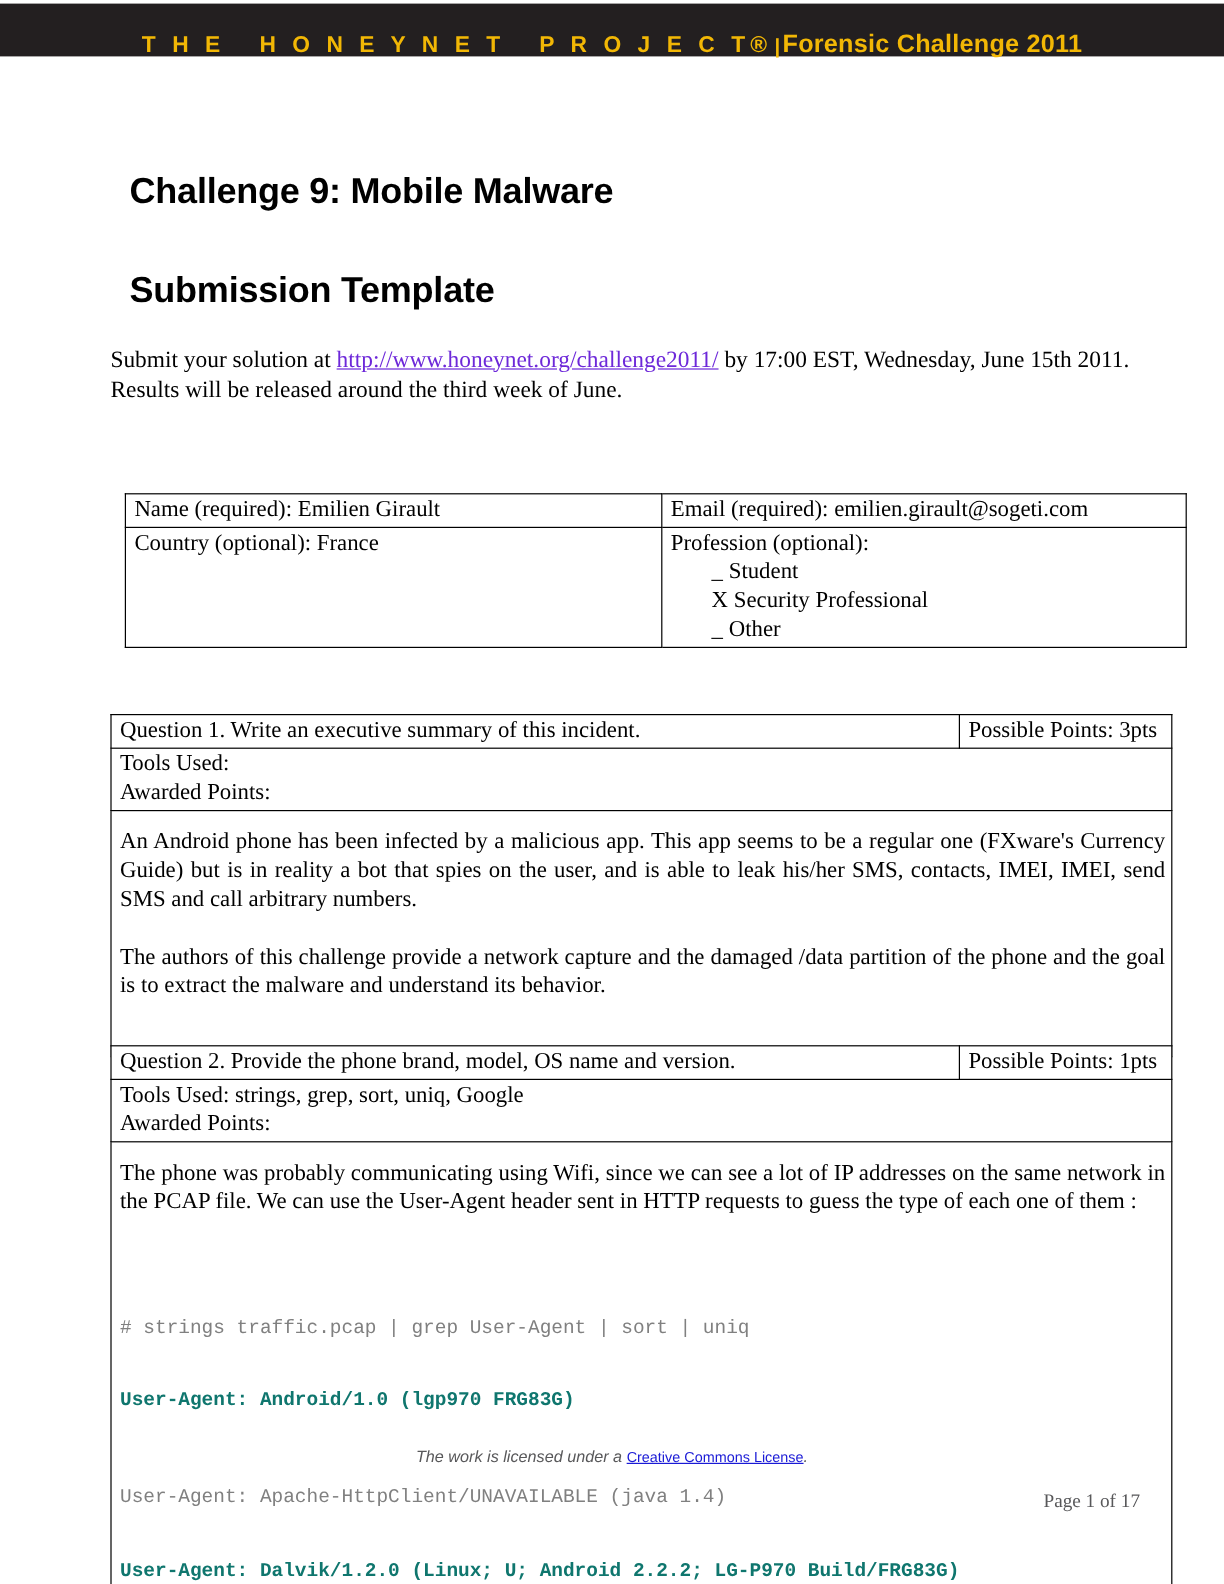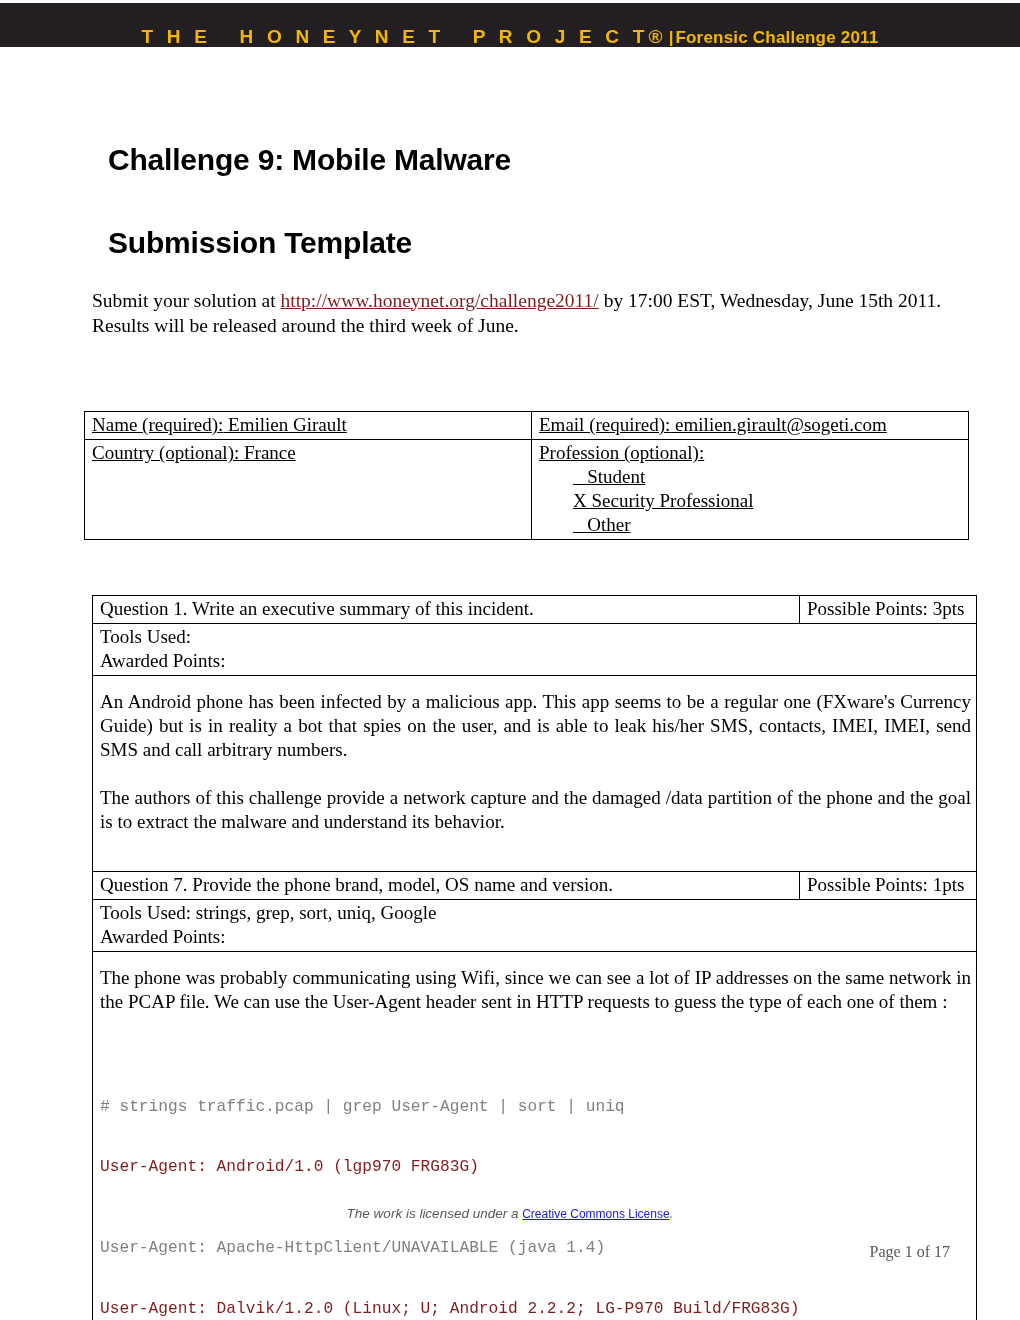--- a/index.html
+++ b/index.html
@@ -41,21 +41,21 @@
   .banner-title {
     font-size: 19px;
     letter-spacing: 4.2px;
   }
   .banner-sep {
     font-size: 17px;
     letter-spacing: 0;
     padding: 0 2px;
   }
   .banner-sub {
-    font-size: 17px;
+    font-size: 21px;
     letter-spacing: 0.2px;
   }
 
   
   .page {
     position: absolute;
     left: 0;
     top: 47px;
     width: 1020px;
   }
@@ -82,45 +82,44 @@
 
   .intro {
     position: absolute;
     left: 92px;
     top: 221px;
     width: 862px;
     font-size: 19.5px;
     line-height: 25px;
   }
   .intro a {
-    color: #7f1d1d;
+    color: #6d28d9;
     text-decoration: underline;
   }
 
   
   .tbl {
     position: absolute;
     border-collapse: collapse;
     table-layout: fixed;
     background: #fff;
   }
   .tbl td {
     border: 1.5px solid #000;
     padding: 1px 5px 2px 7px;
     font-size: 19px;
     line-height: 24px;
     vertical-align: top;
   }
 
   
   .tbl-identity {
-    left: 84px;
+    left: 104px;
     top: 364px;
     width: 858px;
-    text-decoration: underline;
   }
   .tbl-identity td.left  { width: 434px; }
   .tbl-identity td.right { width: 424px; }
   .prof-list {
     margin: 0;
     padding: 0 0 0 34px;
     list-style: none;
   }
   .prof-list li { white-space: pre; }
 
@@ -148,21 +147,21 @@
 
   
   .console {
     font-family: "Liberation Mono", "DejaVu Sans Mono", monospace;
     font-size: 16.2px;
     line-height: 20.3px;
     white-space: pre;
     margin-top: 22px;
   }
   .console .dim  { color: #808080; margin-top: 20px; }
-  .console .hit  { color: #7f1d1d; font-weight: normal; }
+  .console .hit  { color: #0f766e; font-weight: bold; }
 
   
   .footer {
     position: absolute;
     left: 0;
     top: 1205px;
     width: 1020px;
     text-align: center;
     font-family: "Liberation Sans", "DejaVu Sans", sans-serif;
     color: #58585a;
@@ -250,21 +249,21 @@
           <p class="answer-para">An Android phone has been infected by a malicious app. This app seems to be a regular one (FXware's Currency Guide) but is in reality a bot that spies on the user, and is able to leak his/her SMS, contacts, IMEI, IMEI, send SMS and call arbitrary numbers.</p>
           <p class="answer-para">The authors of this challenge provide a network capture and the damaged /data partition of the phone and the goal is to extract the malware and understand its behavior.</p>
         </td>
       </tr>
     </tbody>
   </table>
 
   <table class="tbl tbl-q tbl-q2">
     <tbody>
       <tr>
-        <td class="qtext">Question 7. Provide the phone brand, model, OS name and version.</td>
+        <td class="qtext">Question 2. Provide the phone brand, model, OS name and version.</td>
         <td class="qpts">Possible Points: 1pts</td>
       </tr>
       <tr>
         <td class="qmeta" colspan="2">
           <span class="meta-line"><span>Tools Used:</span><span> strings, grep, sort, uniq, Google</span></span>
           <span class="meta-line"><span>Awarded Points:</span><span></span></span>
         </td>
       </tr>
       <tr>
         <td class="qbody answer-body-pad" colspan="2" style="height:300px">

